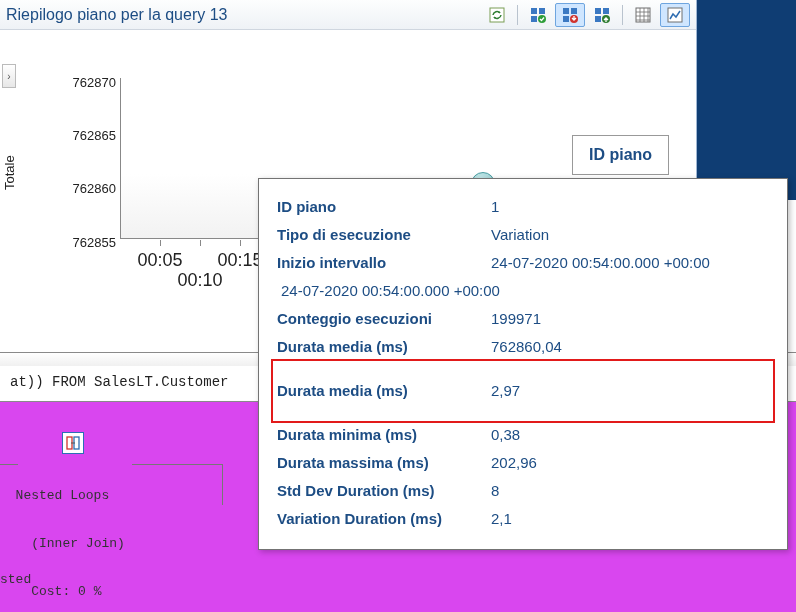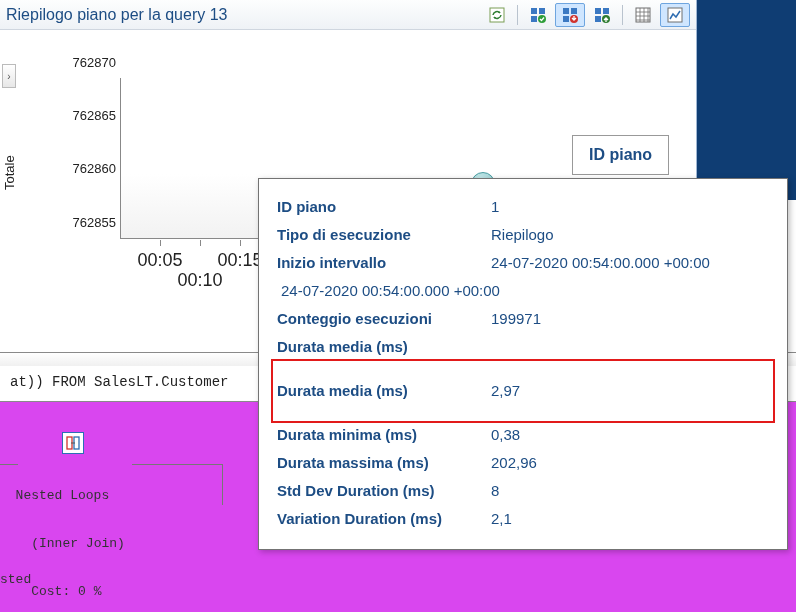--- a/index.html
+++ b/index.html
@@ -119,21 +119,21 @@
     top: 48px;
     left: 120px;
     width: 440px;
     height: 160px;
     border-left: 1px solid #888;
     border-bottom: 1px solid #888;
     background: linear-gradient(#fff 0%, #fff 60%, #f2f2f2 100%);
   }
   .y-ticks {
     position: absolute;
-    top: 32px;
+    top: 52px;
     left: 56px;
     width: 60px;
     height: 160px;
   }
   .y-tick {
     position: absolute;
     right: 0;
     font-size: 13px;
     color: #222;
     transform: translateY(-50%);
@@ -411,35 +411,36 @@
     </div>
   </div>
 
   <div class="tooltip">
     <div class="tt-row">
         <div class="tt-label">ID piano</div>
         <div class="tt-val">1</div>
       </div>
     <div class="tt-row">
         <div class="tt-label">Tipo di esecuzione</div>
-        <div class="tt-val">Riepilogo</div>
+        <div class="tt-val">Variation</div>
       </div>
     <div class="tt-row">
         <div class="tt-label">Inizio intervallo</div>
         <div class="tt-val">24-07-2020 00:54:00.000 +00:00</div>
       </div>
     <div class="tt-row">
         <div class="tt-val">24-07-2020 00:54:00.000 +00:00</div>
       </div>
     <div class="tt-row">
         <div class="tt-label">Conteggio esecuzioni</div>
         <div class="tt-val">199971</div>
       </div>
     <div class="tt-row">
         <div class="tt-label">Durata media (ms)</div>
+        <div class="tt-val">762860,04</div>
       </div>
     <div class="tt-row hl">
         <div class="tt-label">Durata media (ms)</div>
         <div class="tt-val">2,97</div>
       </div>
     <div class="tt-row">
         <div class="tt-label">Durata minima (ms)</div>
         <div class="tt-val">0,38</div>
       </div>
     <div class="tt-row">

